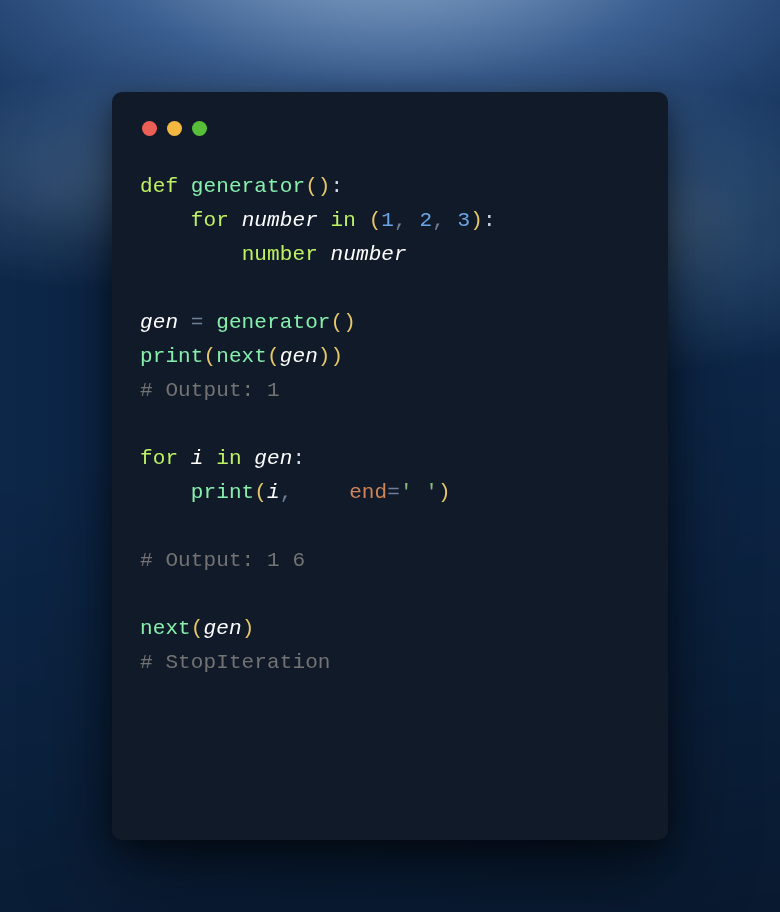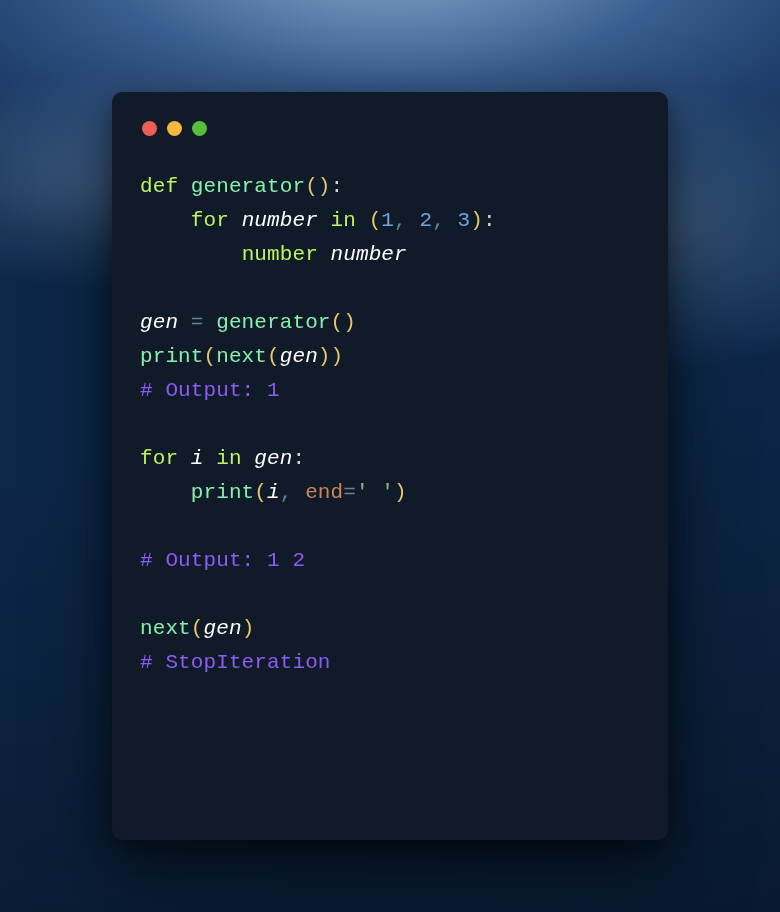--- a/index.html
+++ b/index.html
@@ -68,24 +68,24 @@
     white-space: pre;
     letter-spacing: 0.1px;
   }
 
   .tok-kw   { color: #bef264; }     
   .tok-fn   { color: #86efac; }     
   .tok-id   { color: #ffffff; font-style: italic; }     
   .tok-paren{ color: #e6c86a; }     
   .tok-num  { color: #6aa6e6; }     
   .tok-op   { color: #6f7f97; }     
-  .tok-kwarg{ color: #d0845a; }     
+  .tok-kwarg{ color: #d0845a; margin-left: 44px; }     
   .tok-str  { color: #88b97a; }     
   .tok-punc { color: #cfd5de; }     
-  .tok-cmt  { color: #8b5cf6; }     
+  .tok-cmt  { color: #737373; }     
 </style>
 </head>
 <body>
 
 <div class="bg"></div>
 
 <div class="window">
 
   <div class="titlebar">
     <span class="dot" style="background:#ec5f57"></span>
@@ -97,18 +97,18 @@
 <span>    </span><span class="tok-kw">for </span><span class="tok-id">number</span><span class="tok-kw"> in </span><span class="tok-paren">(</span><span class="tok-num">1</span><span class="tok-op">, </span><span class="tok-num">2</span><span class="tok-op">, </span><span class="tok-num">3</span><span class="tok-paren">)</span><span class="tok-punc">:</span>
 <span>        </span><span class="tok-kw">number </span><span class="tok-id">number</span>
 
 <span class="tok-id">gen</span><span> </span><span class="tok-op">=</span><span> </span><span class="tok-fn">generator</span><span class="tok-paren">(</span><span class="tok-paren">)</span>
 <span class="tok-fn">print</span><span class="tok-paren">(</span><span class="tok-fn">next</span><span class="tok-paren">(</span><span class="tok-id">gen</span><span class="tok-paren">)</span><span class="tok-paren">)</span>
 <span class="tok-cmt"># Output: 1</span>
 
 <span class="tok-kw">for </span><span class="tok-id">i</span><span class="tok-kw"> in </span><span class="tok-id">gen</span><span class="tok-punc">:</span>
 <span>    </span><span class="tok-fn">print</span><span class="tok-paren">(</span><span class="tok-id">i</span><span class="tok-op">, </span><span class="tok-kwarg">end</span><span class="tok-op">=</span><span class="tok-str">' '</span><span class="tok-paren">)</span>
 
-<span class="tok-cmt"># Output: 1 2</span>
+<span class="tok-cmt"># Output: 1 6</span>
 
 <span class="tok-fn">next</span><span class="tok-paren">(</span><span class="tok-id">gen</span><span class="tok-paren">)</span>
 <span class="tok-cmt"># StopIteration</span></pre>
 
 </div>
 
 </body></html>

